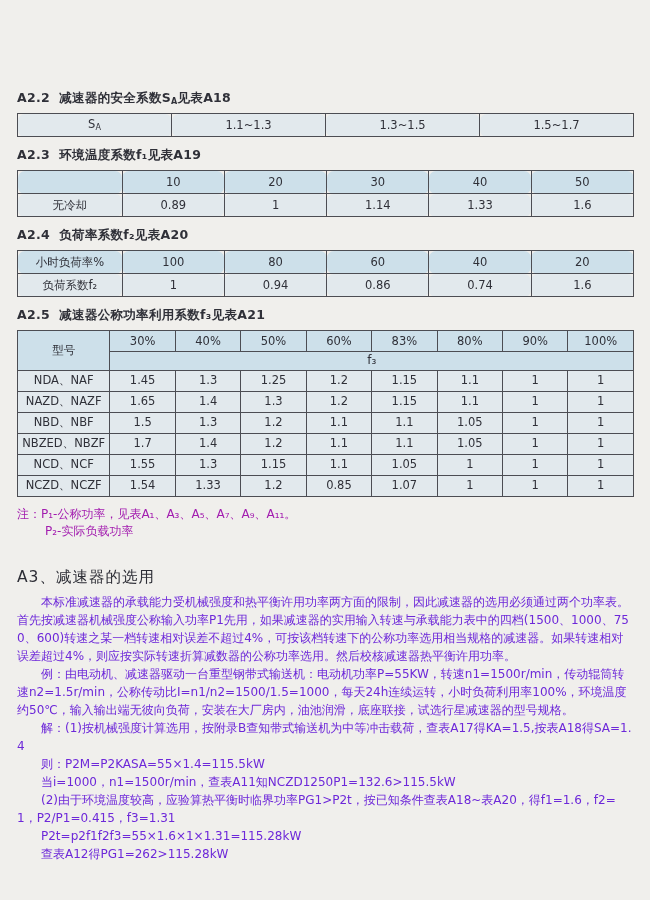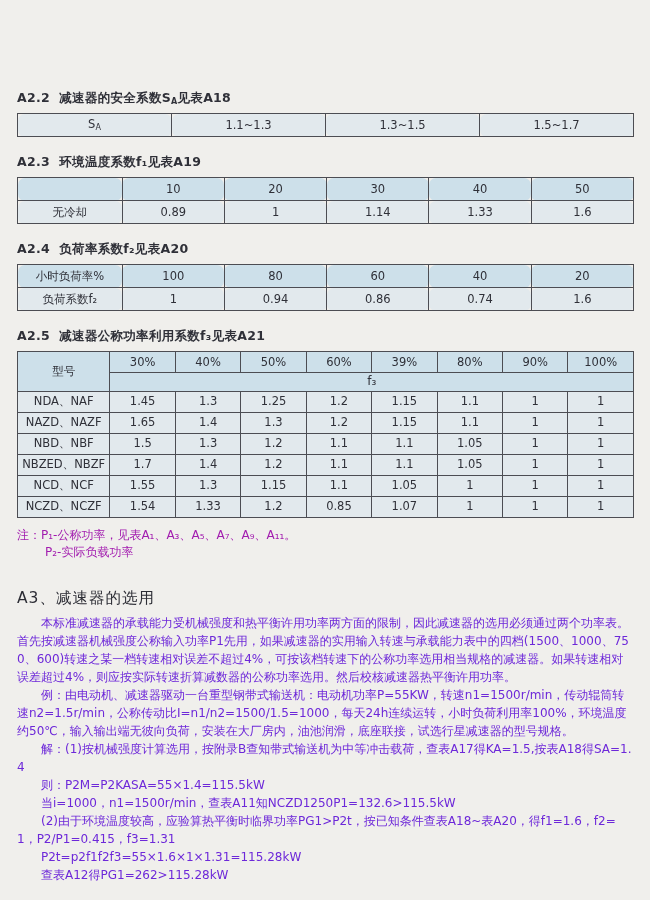--- a/index.html
+++ b/index.html
@@ -7,21 +7,21 @@
     width:650px;height:900px;overflow:hidden;
     background:#f0efec;
     font-family:"DejaVu Sans","Liberation Sans",sans-serif;
     color:#34353c;
   }
   .page{padding:90px 16px 0 17px;box-sizing:border-box;}
   .sec-title{
     font-size:12.5px;font-weight:700;color:#2f3038;
     margin:0 0 6px 0;white-space:pre-wrap;letter-spacing:0.3px;
   }
-  .mt{margin-top:17px;}
+  .mt{margin-top:10px;}
   table{border-collapse:collapse;width:100%;table-layout:fixed;}
   td,th{
     border:1px solid #4c4d53;text-align:center;vertical-align:middle;
     font-size:11.5px;font-weight:normal;padding:1px 4px;line-height:1.3;
     color:#2f3038;overflow:hidden;
   }
   .hdr{background:#cde0ea;}
   .cell{background:#e2e9ed;}
   .h38{height:38px;}
   .h20{height:20px;border-radius:7px;}
@@ -136,21 +136,21 @@
         <col style="width:10.625%">
         <col style="width:10.625%">
       </colgroup>
     <tbody>
         <tr>
       <th class="hdr" rowspan="2">型号</th>
       <th class="hdr h18">30%</th>
       <th class="hdr h18">40%</th>
       <th class="hdr h18">50%</th>
       <th class="hdr h18">60%</th>
-      <th class="hdr h18">39%</th>
+      <th class="hdr h18">83%</th>
       <th class="hdr h18">80%</th>
       <th class="hdr h18">90%</th>
       <th class="hdr h18">100%</th>
     </tr>
     <tr>
       <th class="hdr h13" colspan="8">f₃</th>
     </tr>
     <tr>
       <td class="cell h18">NDA、NAF</td>
       <td class="cell h18">1.45</td>

